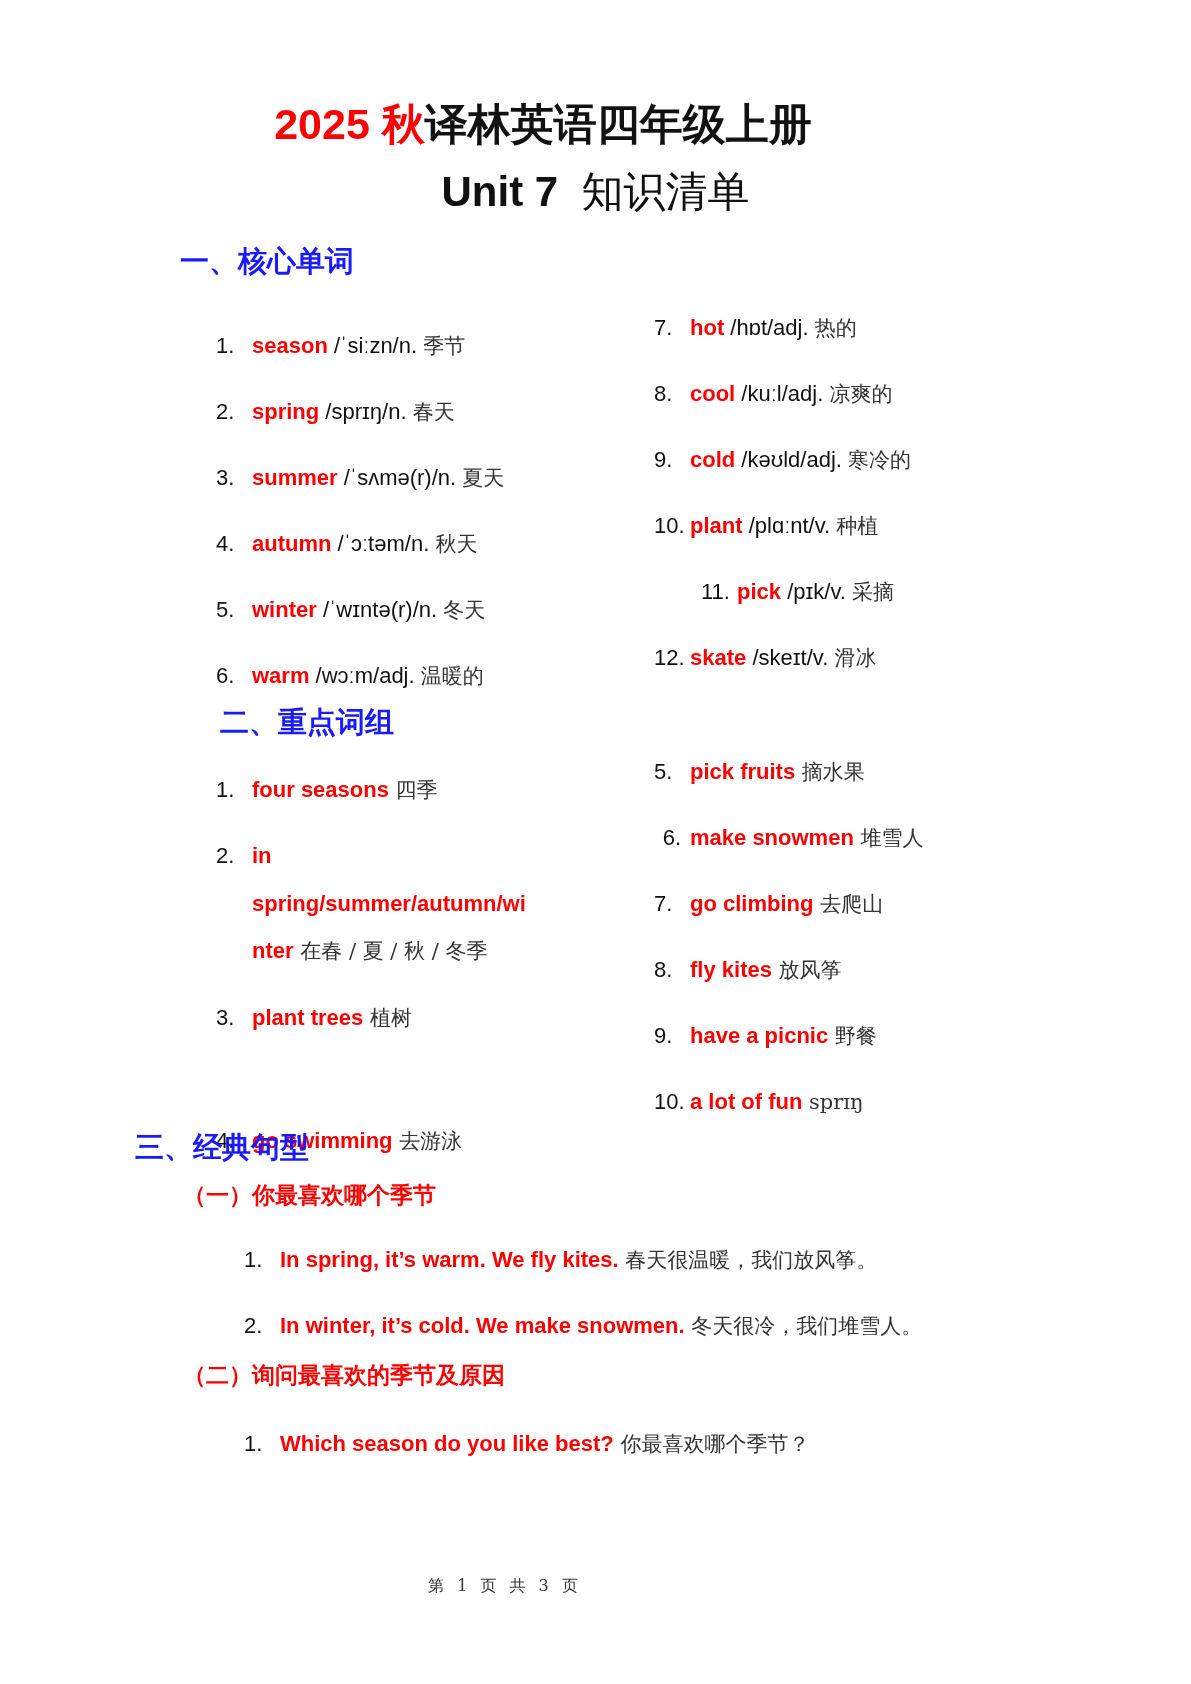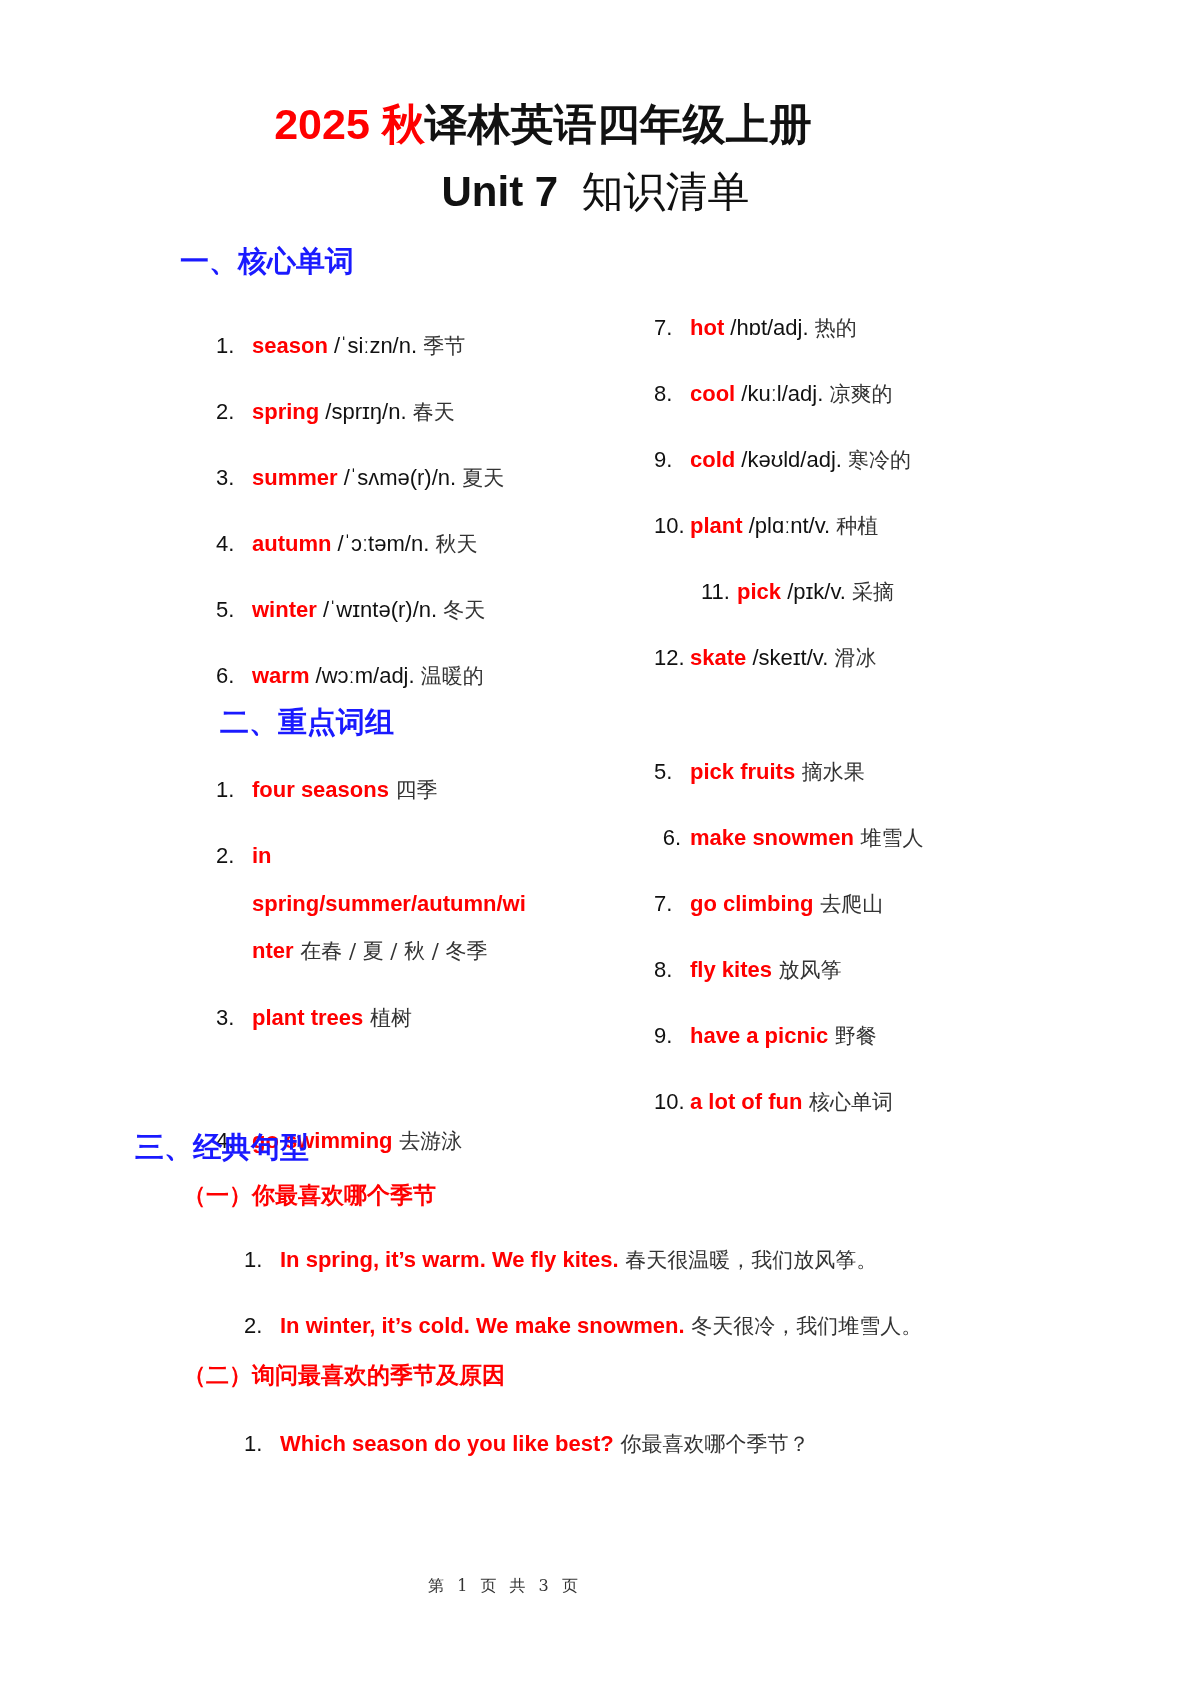--- a/index.html
+++ b/index.html
@@ -52,21 +52,21 @@
 <div class="item" style="top:891px;left:252px;"><span class="en">spring/summer/autumn/wi</span></div>
 <div class="item" style="top:938px;left:252px;"><span class="en">nter</span><span class="cn"> 在春 / 夏 / 秋 / 冬季</span></div>
 <div class="item" style="top:1005px;left:216px;"><span class="num">3.</span><span class="en">plant trees</span><span class="cn"> 植树</span></div>
 <div class="item" style="top:1128px;left:216px;"><span class="num">4.</span><span class="en">go swimming</span><span class="cn"> 去游泳</span></div>
 
 <div class="item" style="top:759px;left:654px;"><span class="num">5.</span><span class="en">pick fruits</span><span class="cn"> 摘水果</span></div>
 <div class="item" style="top:825px;left:654px;text-align:center;"><span class="num">6.</span><span class="en">make snowmen</span><span class="cn"> 堆雪人</span></div>
 <div class="item" style="top:891px;left:654px;"><span class="num">7.</span><span class="en">go climbing</span><span class="cn"> 去爬山</span></div>
 <div class="item" style="top:957px;left:654px;"><span class="num">8.</span><span class="en">fly kites</span><span class="cn"> 放风筝</span></div>
 <div class="item" style="top:1023px;left:654px;"><span class="num">9.</span><span class="en">have a picnic</span><span class="cn"> 野餐</span></div>
-<div class="item" style="top:1089px;left:654px;"><span class="num">10.</span><span class="en">a lot of fun</span><span class="cn"> 核心单词</span></div>
+<div class="item" style="top:1089px;left:654px;"><span class="num">10.</span><span class="en">a lot of fun</span><span class="cn"> sprɪŋ</span></div>
 
 <div class="sec-head" style="top:1128px;left:135px;">三、经典句型</div>
 <div class="sub-head" style="top:1180px;left:183px;">（一）你最喜欢哪个季节</div>
 
 <div class="item" style="top:1247px;left:244px;"><span class="num">1.</span><span class="en">In spring, it’s warm. We fly kites.</span><span class="cn"> 春天很温暖，我们放风筝。</span></div>
 <div class="item" style="top:1313px;left:244px;"><span class="num">2.</span><span class="en">In winter, it’s cold. We make snowmen.</span><span class="cn"> 冬天很冷，我们堆雪人。</span></div>
 
 <div class="sub-head" style="top:1360px;left:183px;">（二）询问最喜欢的季节及原因</div>
 
 <div class="item" style="top:1431px;left:244px;"><span class="num">1.</span><span class="en">Which season do you like best?</span><span class="cn"> 你最喜欢哪个季节？</span></div>

